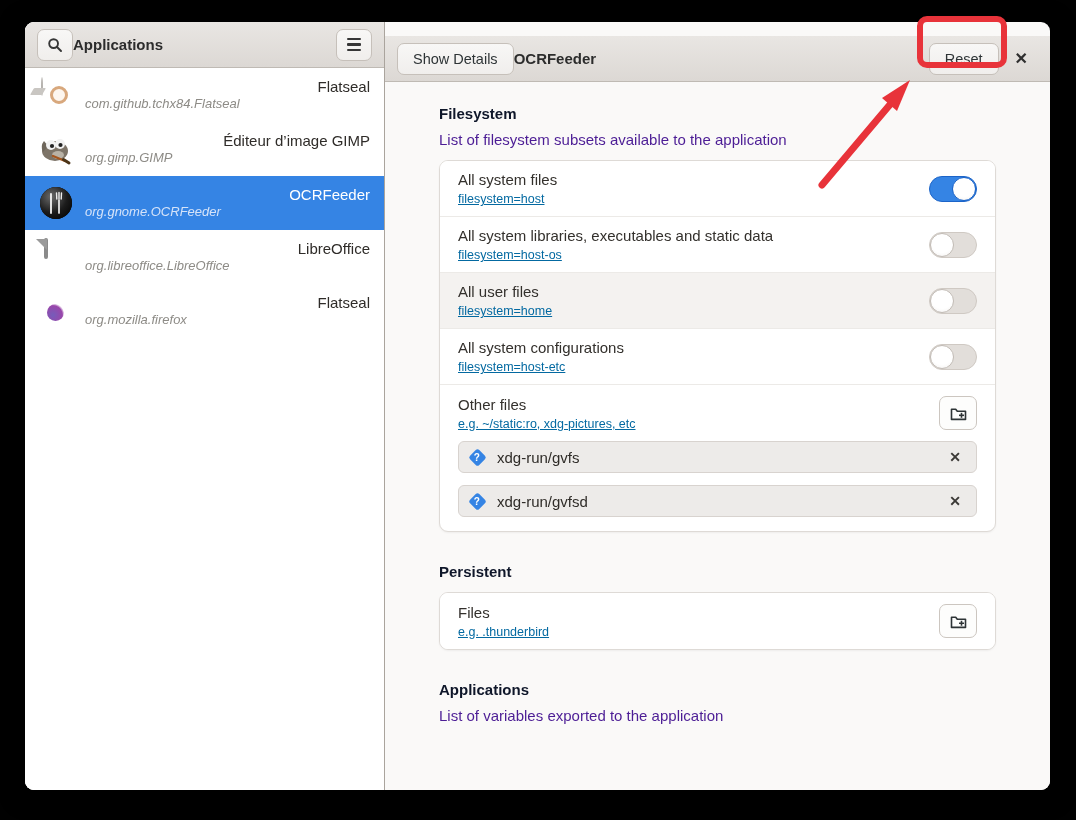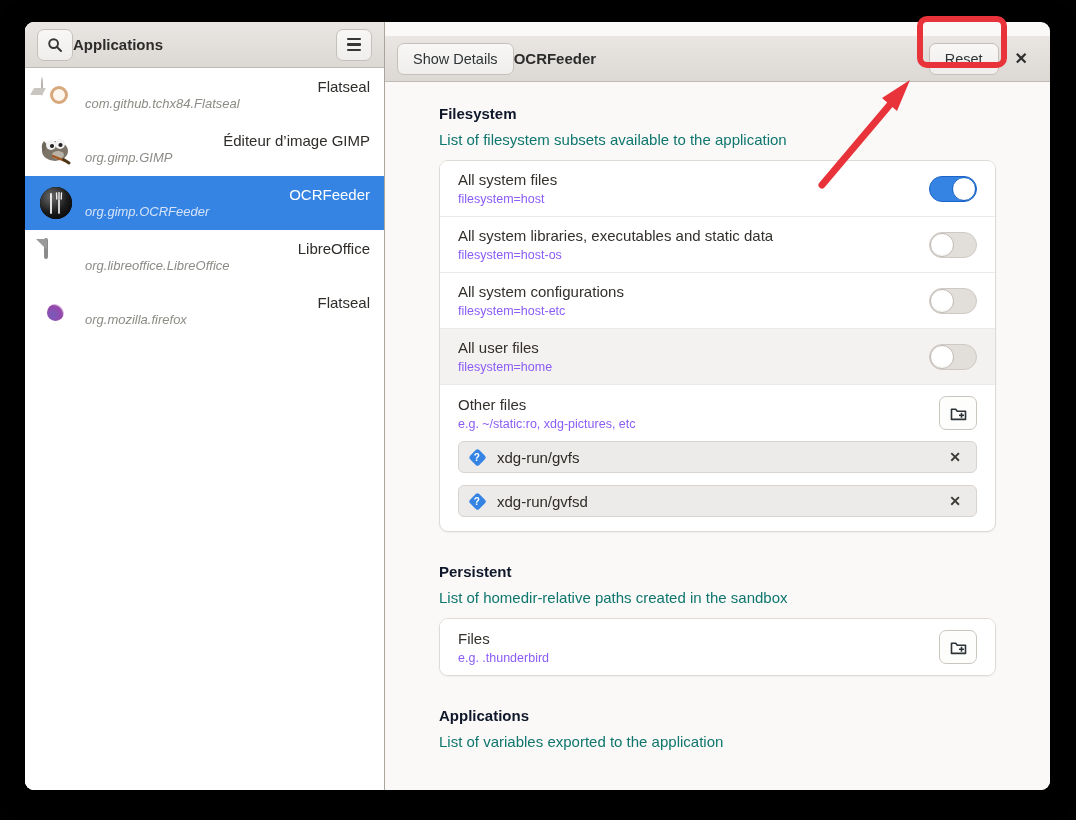--- a/index.html
+++ b/index.html
@@ -54,30 +54,30 @@
     background:radial-gradient(circle at 68% 30%, #ffea80 0%, #ffc24b 28%, #ff9500 52%, #ff5a00 72%, #e4256d 92%, #ab1a80 100%);
     position:relative; overflow:hidden; }
   .ic-firefox::after { content:""; position:absolute; left:7px; top:10px; width:17px; height:17px;
     border-radius:50%; background:radial-gradient(circle at 35% 65%, #5d3fae 0%, #87269b 60%, transparent 75%); opacity:.85; }
 
   
   .pane-right { flex:1; display:flex; flex-direction:column; min-width:0;margin-top:14px; }
   .content { flex:1; background:#faf9f8; padding:0 54px; overflow:hidden; }
   .sec-title { font-size:15px; font-weight:bold; color:#0f172a; margin-top:30px; line-height:20px; }
   .sec-title.first { margin-top:22px; }
-  .sec-desc { font-size:15px; color:#0f766e; margin-top:6px; line-height:20px; }
+  .sec-desc { font-size:15px; color:#4c1d95; margin-top:6px; line-height:20px; }
   .card { margin-top:10px; background:#ffffff; border:1px solid #deDAd6; border-radius:9px;
     box-shadow:0 1px 2px rgba(0,0,0,0.05); overflow:hidden; }
   .perm-row { min-height:56px; display:flex; align-items:center; padding:8px 18px;
     border-bottom:1px solid #eceae7; background:#fff; }
   .perm-row.last { border-bottom:none; }
   .perm-row.hl { background:#f4f2f0; }
   .perm-text { flex:1; min-width:0; }
   .perm-title { font-size:15px; color:#33302c; line-height:19px; }
-  .perm-sub { font-size:12.5px; color:#8b5cf6; line-height:16px; margin-top:2px; }
+  .perm-sub { font-size:12.5px; color:#0369a1; line-height:16px; margin-top:2px;text-decoration:underline; }
 
   
   .switch { width:48px; height:26px; border-radius:13px; flex:0 0 48px; position:relative;
     background:#e2deda; border:1px solid #cfc9c3; }
   .switch .knob { position:absolute; top:0px; width:24px; height:24px; border-radius:50%;
     background:radial-gradient(circle at 50% 35%, #ffffff 60%, #f1efed 100%);
     border:1px solid #c2bcb6; left:0px; }
   .switch.on { background:#3584e4; border-color:#1c64c8; }
   .switch.on .knob { left:auto; right:0px; border-color:#1c64c8; }
 
@@ -170,21 +170,21 @@
                   <stop offset="1" stop-color="#000"></stop>
             </radialGradient>
               </defs>
             <line x1="12" y1="8" x2="12" y2="27" stroke="#f4f4f4" stroke-width="1.8" stroke-linecap="round"></line>
             <line x1="20" y1="14" x2="20" y2="27" stroke="#eee" stroke-width="1.7" stroke-linecap="round"></line>
             <path d="M17.5 7 L17.8 13 M20 6.5 L20 13 M22.5 7 L22.2 13" stroke="#eee" stroke-width="1.4" stroke-linecap="round"></path>
           </svg>
         </span>
         <span class="perm-text">
           <div class="app-name">OCRFeeder</div>
-          <div class="app-id">org.gimp.OCRFeeder</div>
+          <div class="app-id">org.gnome.OCRFeeder</div>
         </span>
       </div>
 
       <div class="app-row">
         <span class="app-ic"><span class="ic-page"></span></span>
         <span class="perm-text">
           <div class="app-name">LibreOffice</div>
           <div class="app-id">org.libreoffice.LibreOffice</div>
         </span>
       </div>
@@ -225,33 +225,33 @@
         </div>
         <div class="perm-row">
           <span class="perm-text">
             <div class="perm-title">All system libraries, executables and static data</div>
             <div class="perm-sub">filesystem=host-os</div>
           </span>
           <span class="switch">
               <span class="knob"></span>
             </span>
         </div>
-        <div class="perm-row">
-          <span class="perm-text">
-            <div class="perm-title">All system configurations</div>
-            <div class="perm-sub">filesystem=host-etc</div>
+        <div class="perm-row hl">
+          <span class="perm-text">
+            <div class="perm-title">All user files</div>
+            <div class="perm-sub">filesystem=home</div>
           </span>
           <span class="switch">
               <span class="knob"></span>
             </span>
         </div>
-        <div class="perm-row hl">
-          <span class="perm-text">
-            <div class="perm-title">All user files</div>
-            <div class="perm-sub">filesystem=home</div>
+        <div class="perm-row">
+          <span class="perm-text">
+            <div class="perm-title">All system configurations</div>
+            <div class="perm-sub">filesystem=host-etc</div>
           </span>
           <span class="switch">
               <span class="knob"></span>
             </span>
         </div>
         <div class="perm-row last">
           <span class="perm-text">
             <div class="perm-title">Other files</div>
             <div class="perm-sub">e.g. ~/static:ro, xdg-pictures, etc</div>
           </span>
@@ -275,21 +275,20 @@
             <span class="diamond">
                 <span>?</span>
               </span>
             <span class="entry-text">xdg-run/gvfsd</span>
             <span class="entry-x">✕</span>
           </div>
         </div>
       </div>
 
       <div class="sec-title">Persistent</div>
-      <div class="sec-desc">List of homedir-relative paths created in the sandbox</div>
       <div class="card">
         <div class="perm-row last">
           <span class="perm-text">
             <div class="perm-title">Files</div>
             <div class="perm-sub">e.g. .thunderbird</div>
           </span>
           <span class="icon-btn">
             <svg width="17" height="17" viewBox="0 0 17 17">
               <path d="M1.5 4.2 h4.2 l1.6 2 h8.2 v8.2 h-14 z" fill="none" stroke="#2e3436" stroke-width="1.6" stroke-linejoin="round"></path>
               <line x1="9" y1="10.3" x2="14" y2="10.3" stroke="#2e3436" stroke-width="1.6"></line>

